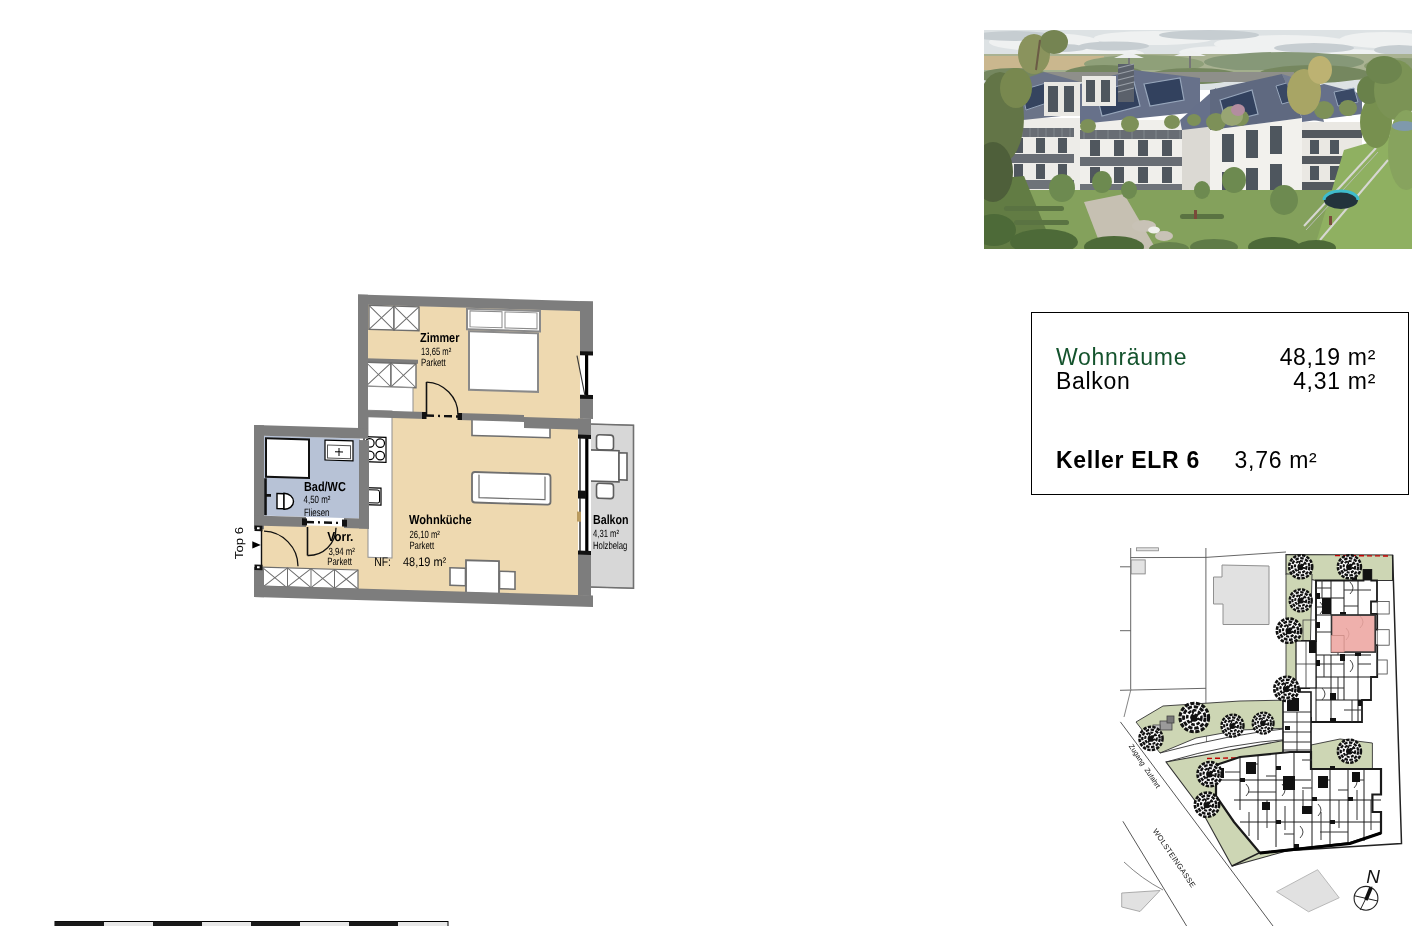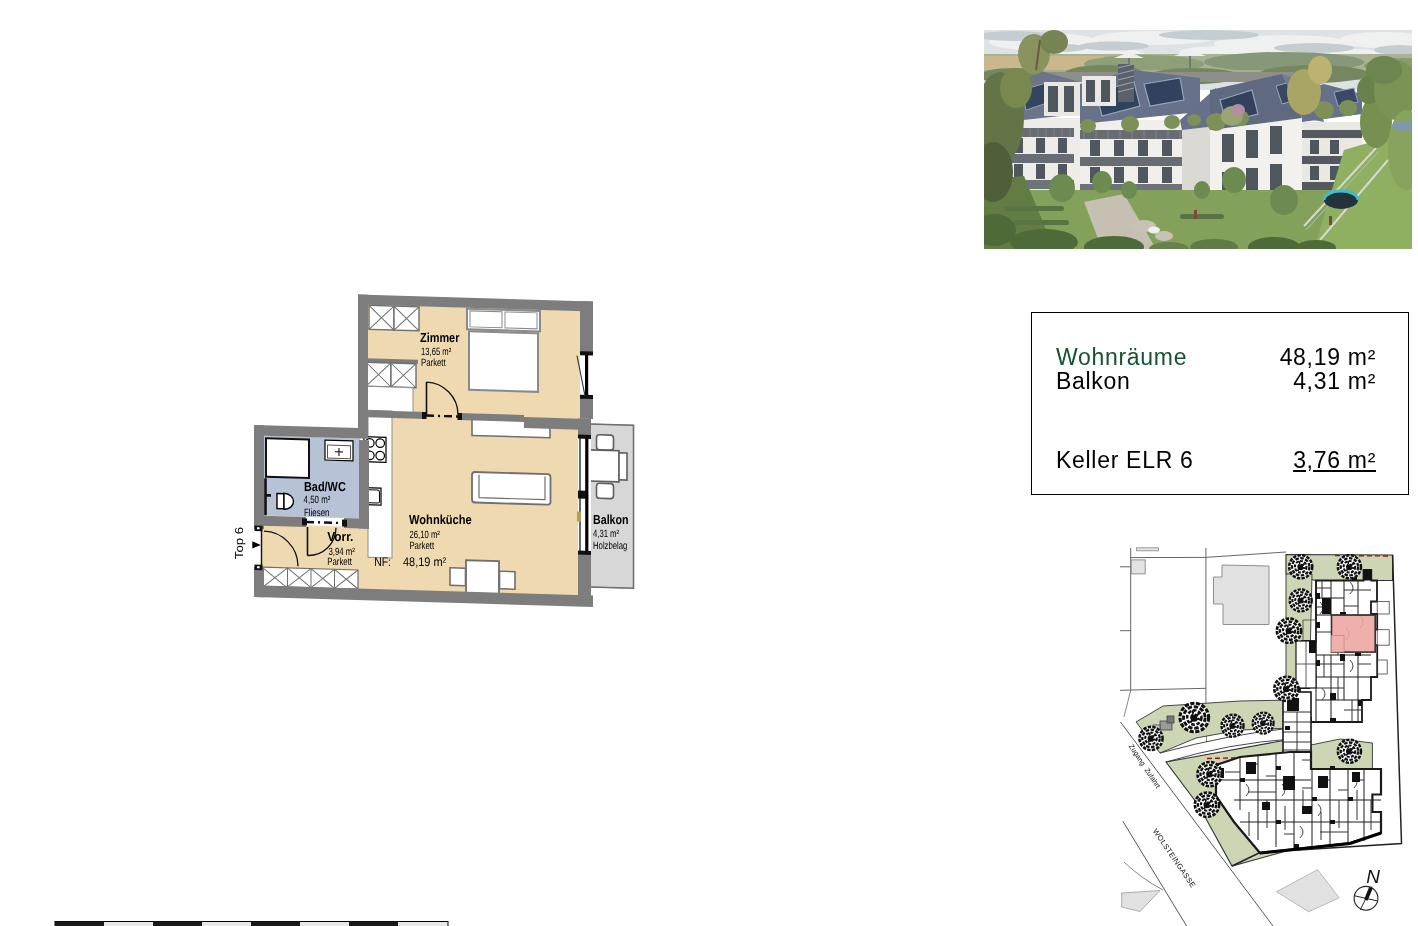--- a/index.html
+++ b/index.html
@@ -433,23 +433,23 @@
 <div class="abs" style="left:1031px;top:312px;width:376px;height:181px;border:1px solid #000;"></div>
 
 <div class="abs" style="left:1056px;top:344px;font-size:23px;color:#14532d;letter-spacing:0.7px;">Wohnräume</div>
 
 <div class="abs" style="left:1176px;top:344px;width:200px;text-align:right;font-size:23px;letter-spacing:0.7px;">48,19 m²</div>
 
 <div class="abs" style="left:1056px;top:368px;font-size:23px;letter-spacing:0.7px;">Balkon</div>
 
 <div class="abs" style="left:1176px;top:368px;width:200px;text-align:right;font-size:23px;letter-spacing:0.7px;">4,31 m²</div>
 
-<div class="abs" style="left:1056px;top:447px;font-size:23px;letter-spacing:0.7px;">Keller ELR 6</div>
-
-<div class="abs" style="left:1176px;top:447px;width:200px;text-align:right;font-size:23px;letter-spacing:0.7px;text-decoration:underline;">3,76 m²</div>
+<div class="abs" style="left:1056px;top:447px;font-size:23px;letter-spacing:0.7px;font-weight:bold;">Keller ELR 6</div>
+
+<div class="abs" style="left:1176px;top:447px;width:200px;text-align:center;font-size:23px;letter-spacing:0.7px;">3,76 m²</div>
 
 <svg class="abs" style="left:1100px;top:540px" width="318" height="386" viewBox="1100 540 318 386">
 <defs>
 <g id="tree">
 <circle r="11" cx="0" cy="0" fill="#fff" stroke="#111" stroke-width="2.4" stroke-dasharray="3.2 1.2"></circle>
 <circle r="8.3" cx="0" cy="0" fill="none" stroke="#111" stroke-width="2.2" stroke-dasharray="3.4 1.4"></circle>
 <circle r="5.5" cx="0" cy="0" fill="none" stroke="#111" stroke-width="2" stroke-dasharray="2.8 1.3"></circle>
 <circle r="3.2" cx="0" cy="0" fill="#111"></circle>
 <path d="M0,0 L-1.5,-5.5 M0,0 L4,-3.5 M0,0 L4.5,1.5 M0,0 L-3,4" stroke="#111" stroke-width="1.6"></path>
 <path d="M-0.6,-2.2 L1.4,-4.6 M2.2,0 L4.8,-1.6" stroke="#fff" stroke-width="0.9"></path>

